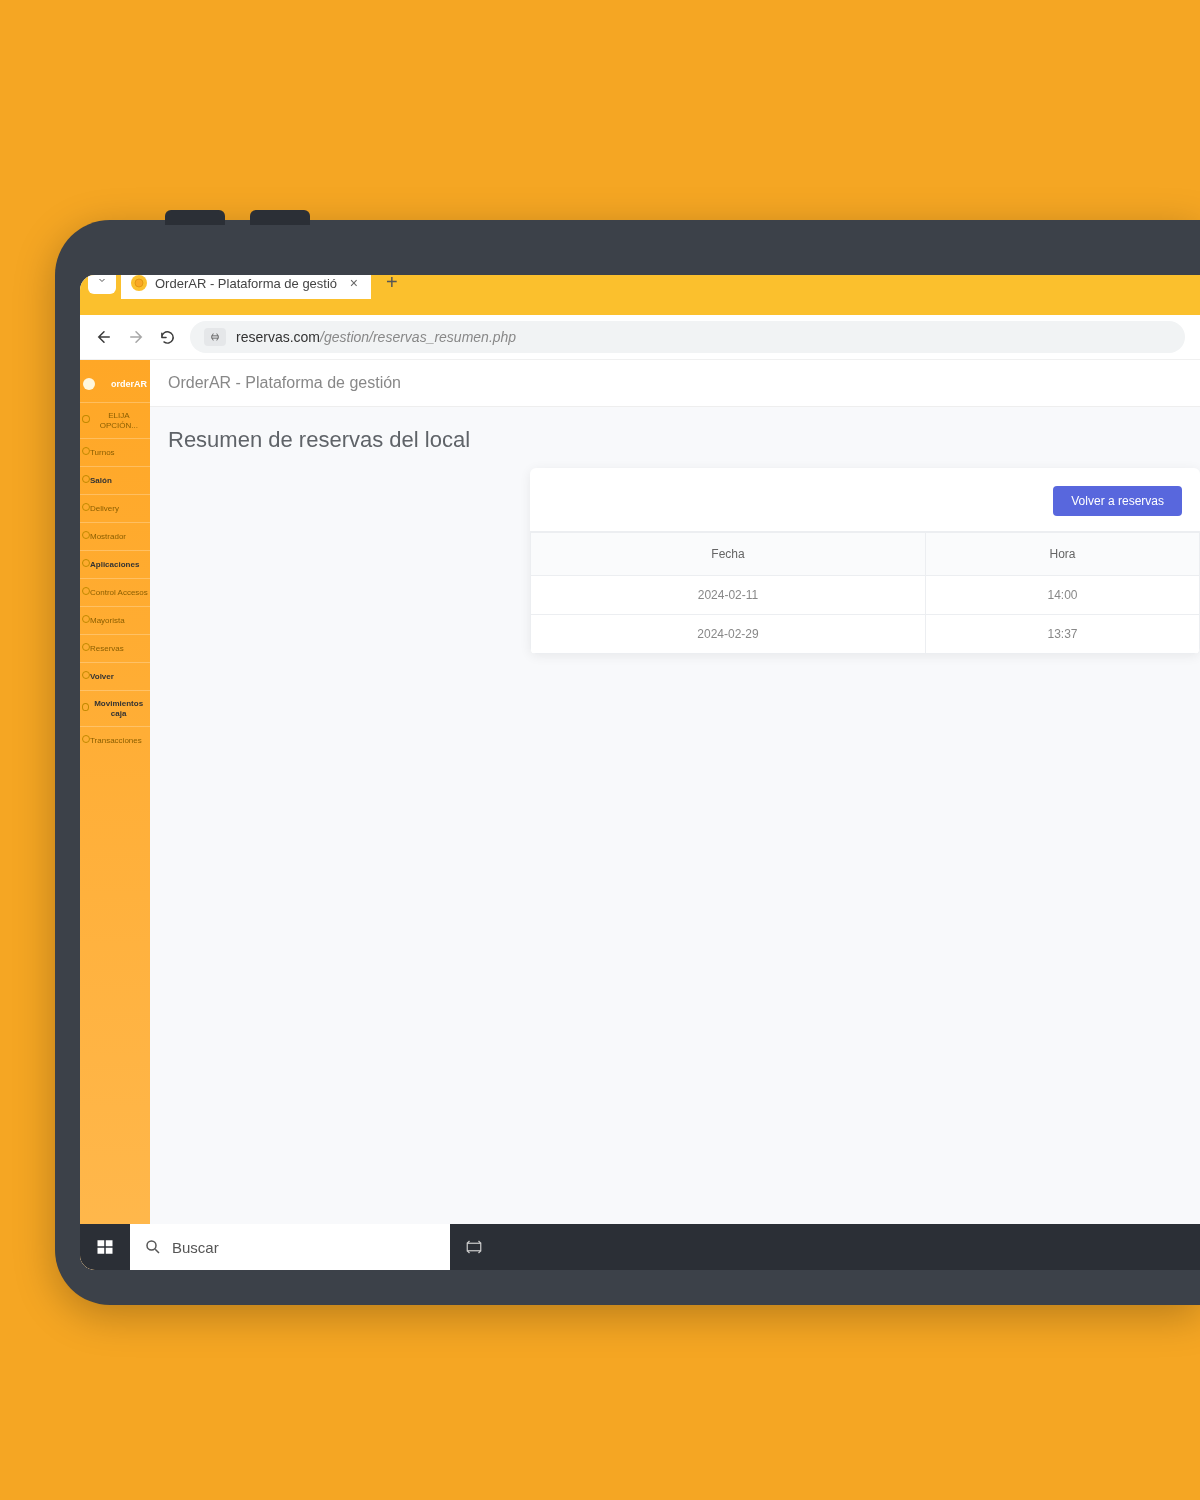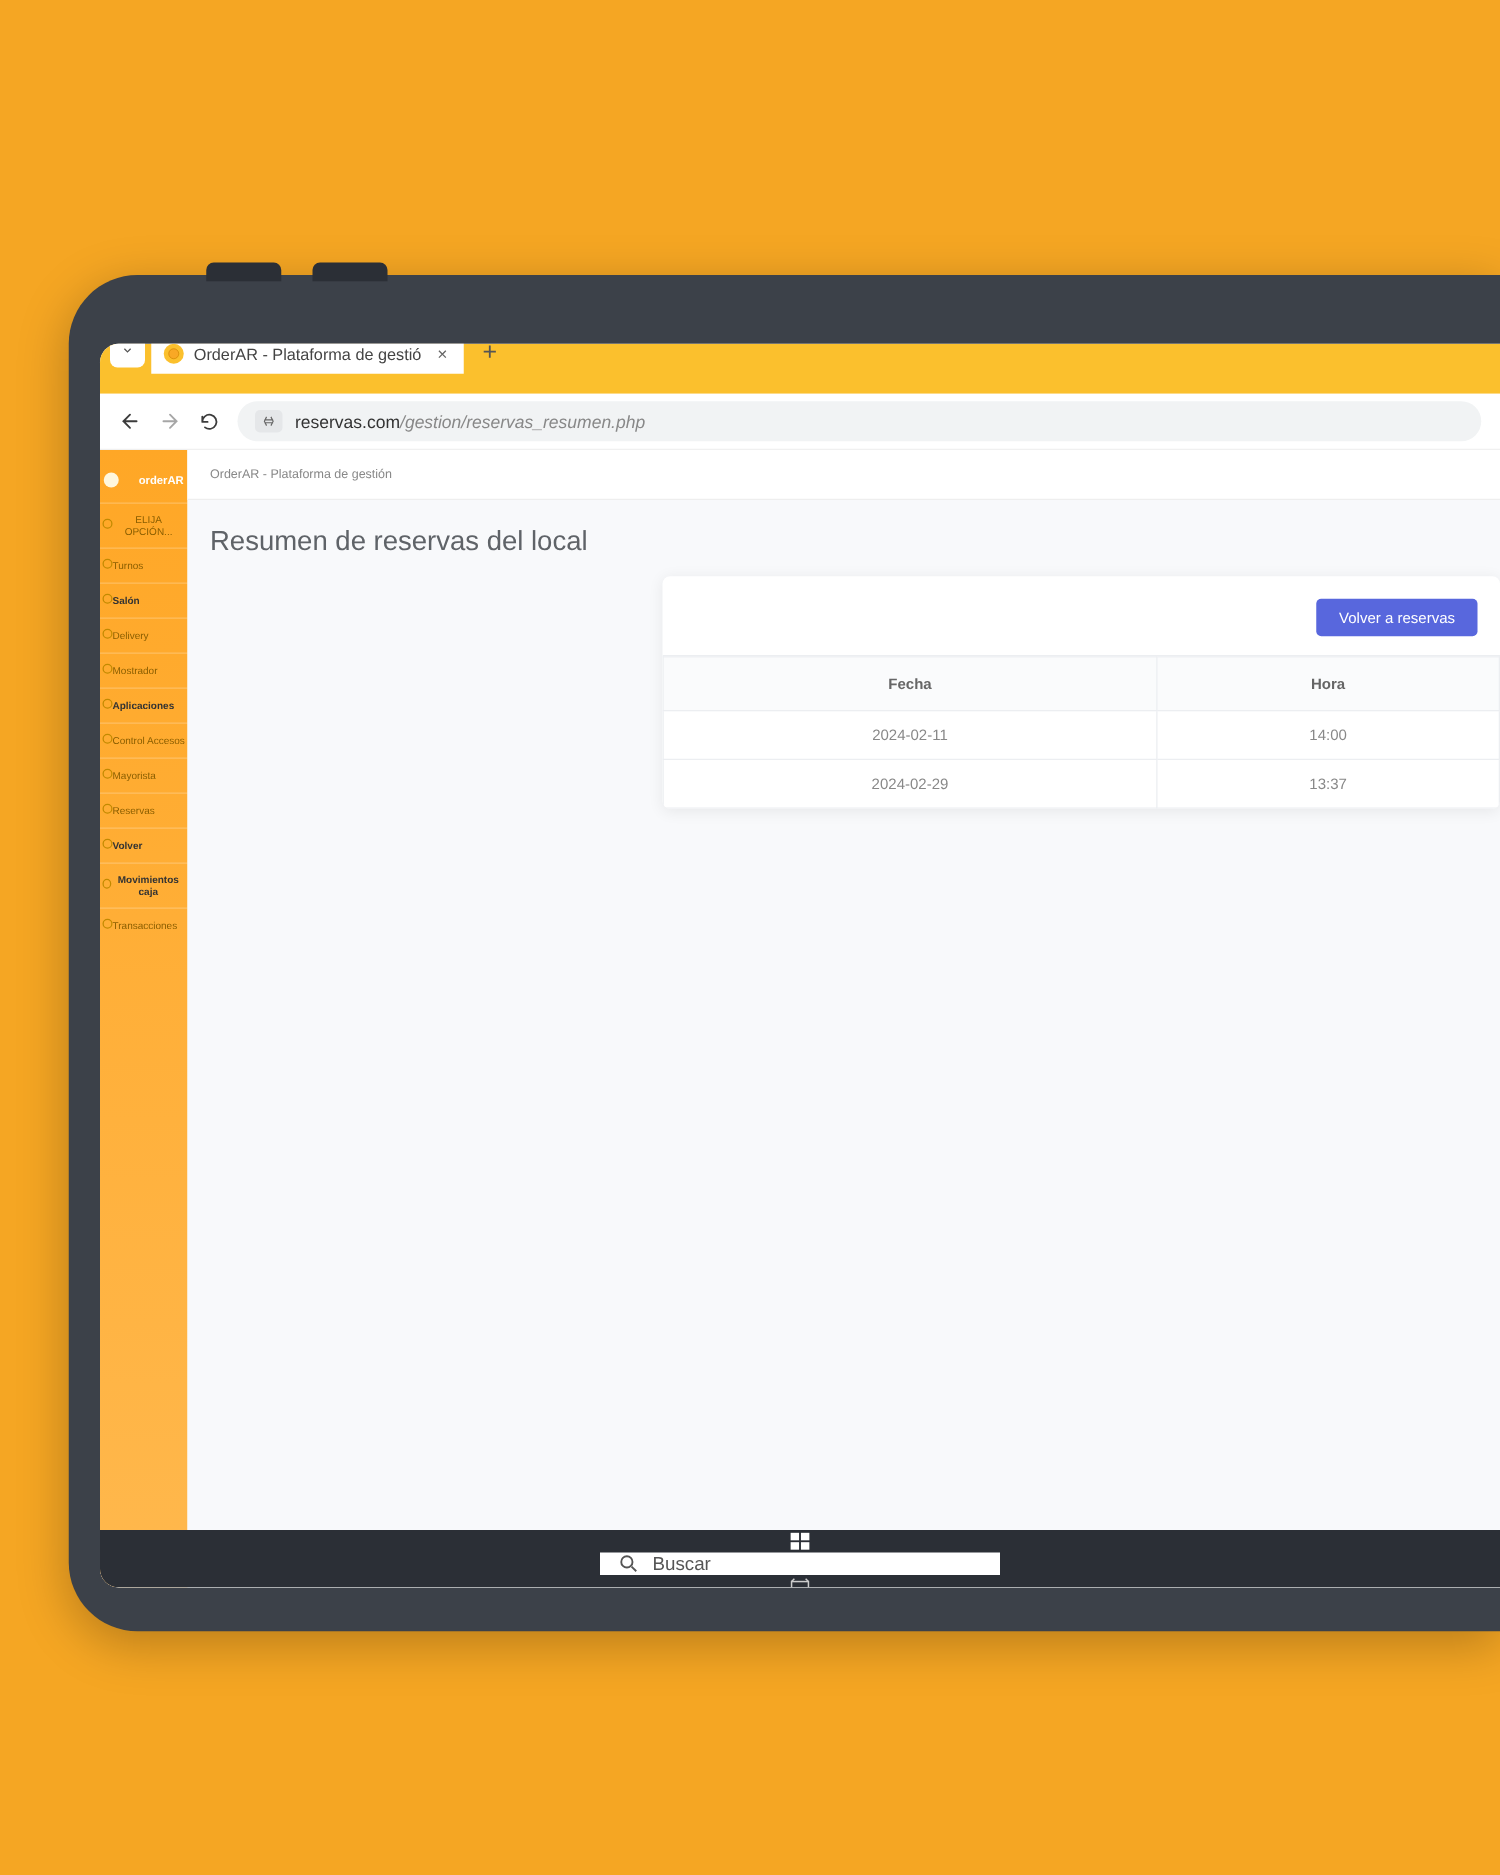--- a/index.html
+++ b/index.html
@@ -91,50 +91,50 @@
       padding: 8px 2px; width: 100%; cursor: pointer; text-align: center;
       border-top: 1px solid rgba(255,255,255,0.25);
       line-height: 1.2;
       font-size: 8px;
     }
     .sidebar-item.bold .sidebar-label { font-weight: 700; color: #333; }
     .sidebar-icon { width: 8px; height: 8px; border: 1px solid #c28a00; border-radius: 50%; margin-bottom: 3px; }
     .sidebar-label { color: #8a5e00; }
     
     .main-area { flex: 1; display: flex; flex-direction: column; background: #f8f9fb; }
-    .breadcrumb-bar { background: #fff; padding: 14px 18px; font-size: 10px; color: #888; border-bottom:1px solid #eee;}
+    .breadcrumb-bar { background: #fff; padding: 14px 18px; font-size: 16px; color: #888; border-bottom:1px solid #eee;}
     .page-title { padding: 20px 18px 15px; font-size: 22px; color: #5f6368; font-weight: 400; }
     
     .card {
       margin: 0 0 0 380px;
       background: #fff;
       border-radius: 6px;
       box-shadow: 0 2px 12px rgba(0,0,0,0.07);
       padding: 18px 0 0 0;
       overflow: hidden;
     }
     .card-header { display: flex; justify-content: flex-end; padding: 0 18px 15px; margin-left: 44px; }
     .btn-primary {
       background: #5867dd; color: #fff; border: none; padding: 8px 18px;
       border-radius: 4px; font-size: 12px; cursor: pointer;
     }
     .data-table { width: 100%; border-collapse: collapse; }
     .data-table th {
-      padding: 14px 20px; font-size: 12px; color: #666; font-weight: 700;
+      padding: 14px 20px; font-size: 12px; color: #666; font-weight: 400;
       text-align: center; border: 1px solid #eceef1; background:#fafbfc;
     }
     .data-table td {
       padding: 12px 20px; font-size: 12px; color: #888;
       text-align: center; border: 1px solid #eceef1;
     }
     .table-wrap{border-top:1px solid #eceef1;}
     
     .taskbar {
       position: absolute; left: 0; right: 0; bottom: 0; height: 46px;
-      background: #2b2f36; display: flex; align-items: center; flex-direction: column;
+      background: #2b2f36; display: flex; align-items: center;
     }
     .start-button { width: 50px; height: 100%; display: flex; align-items: center; justify-content: center; color: #fff; cursor: pointer; }
     .search-box {
       background: #fff; height: 100%; width: 320px;
       display: flex; align-items: center; padding: 0 14px; gap: 10px;
       font-size: 15px; color: #555; cursor: text;
     }
     .search-icon { color: #555; }
     .task-app { width: 48px; height: 100%; display: flex; align-items: center; justify-content: center; color: #ccc; cursor: pointer; }
 

